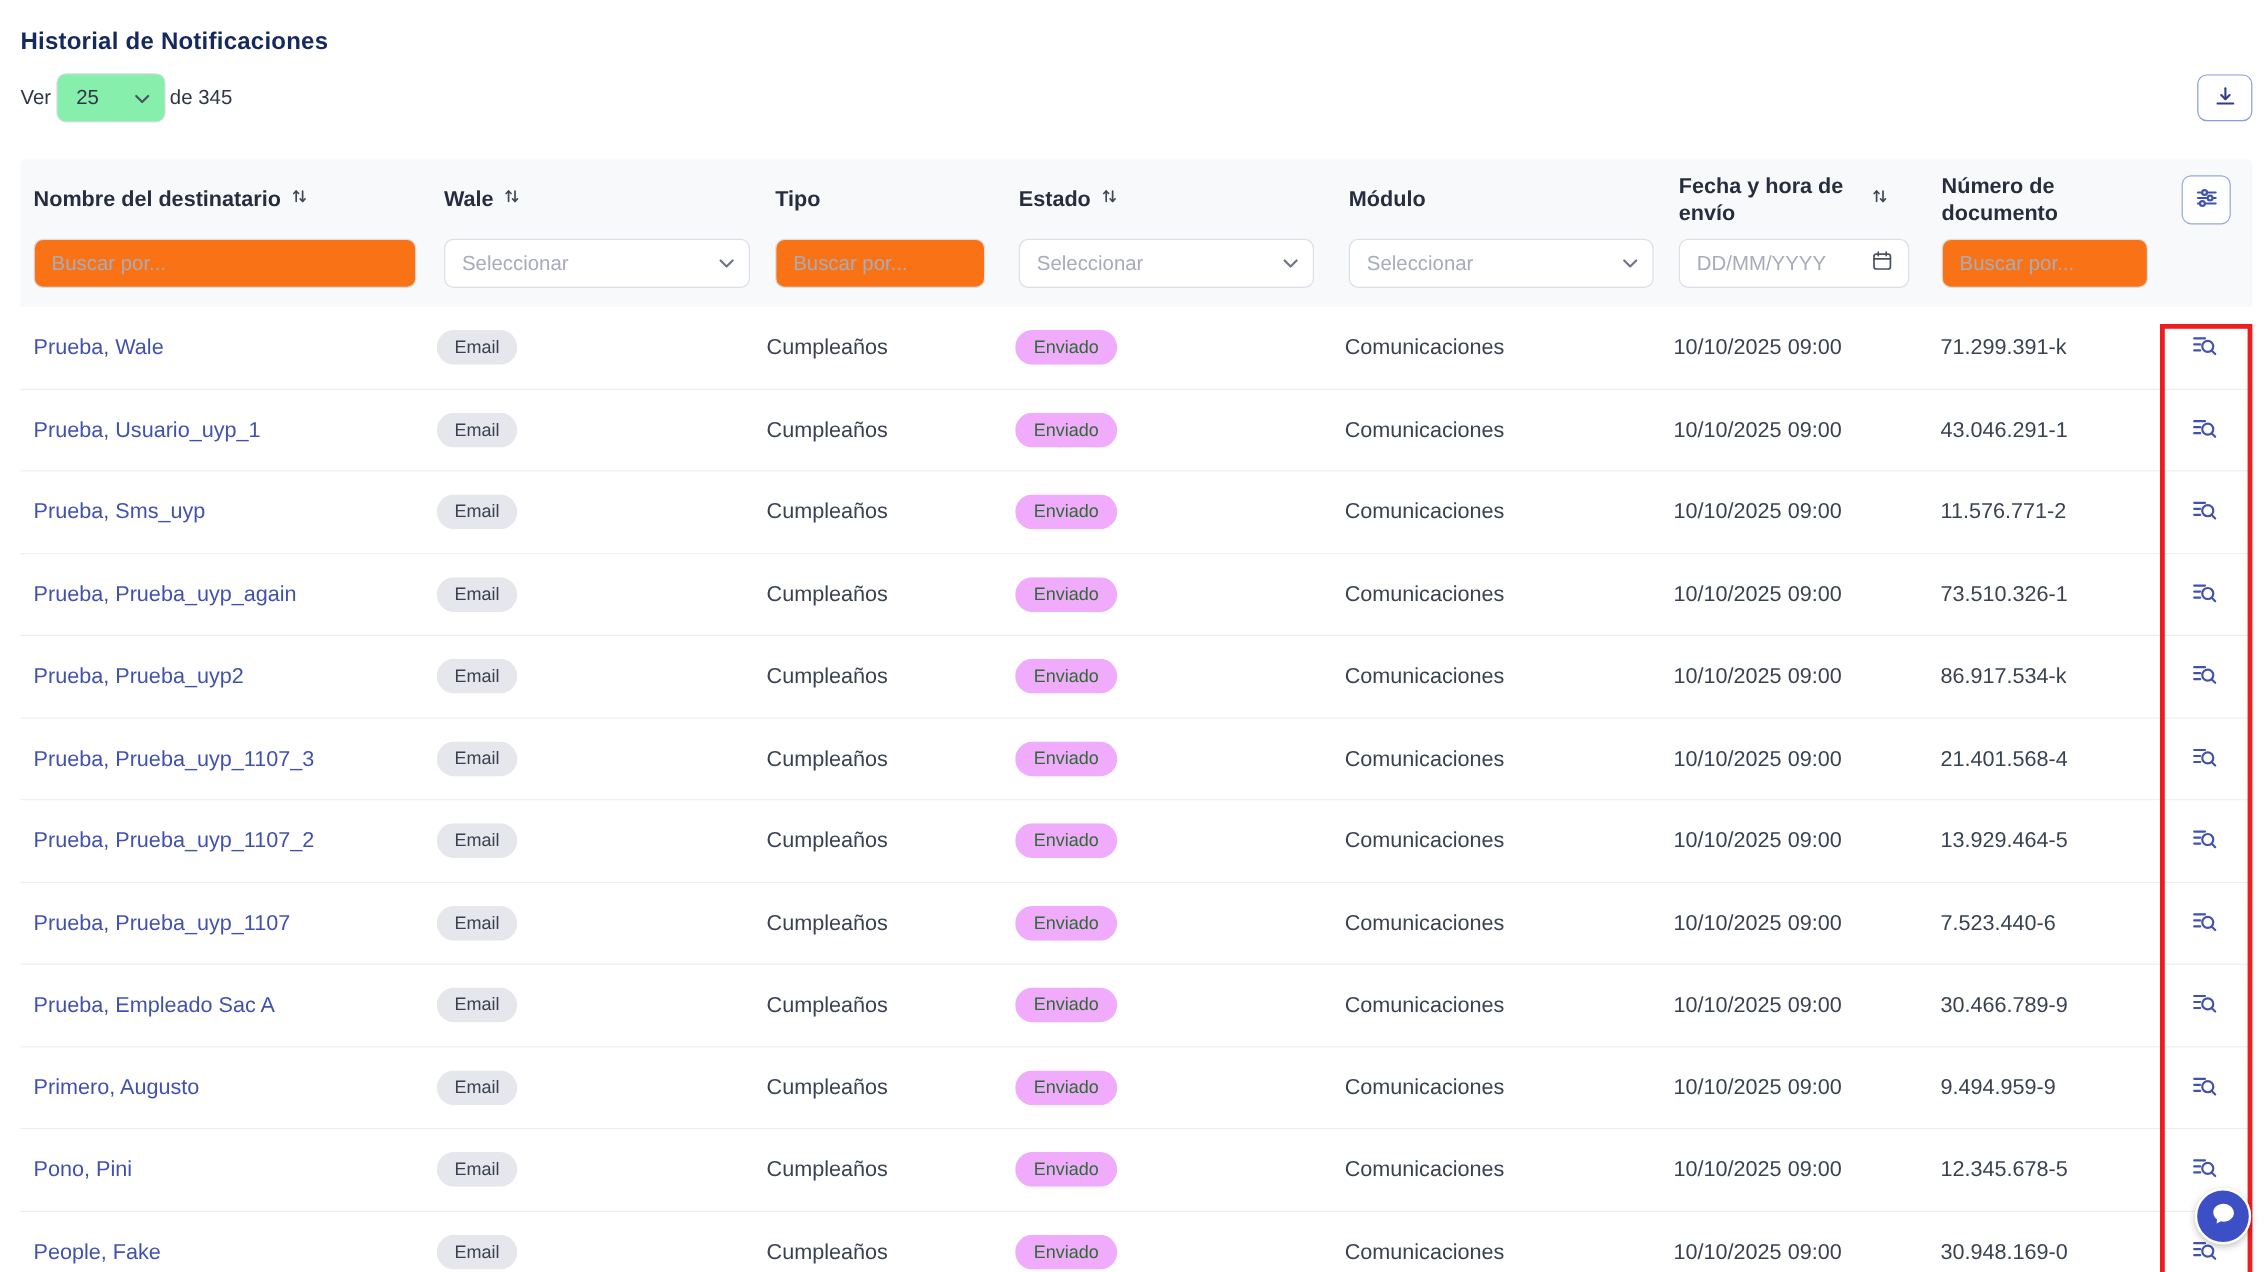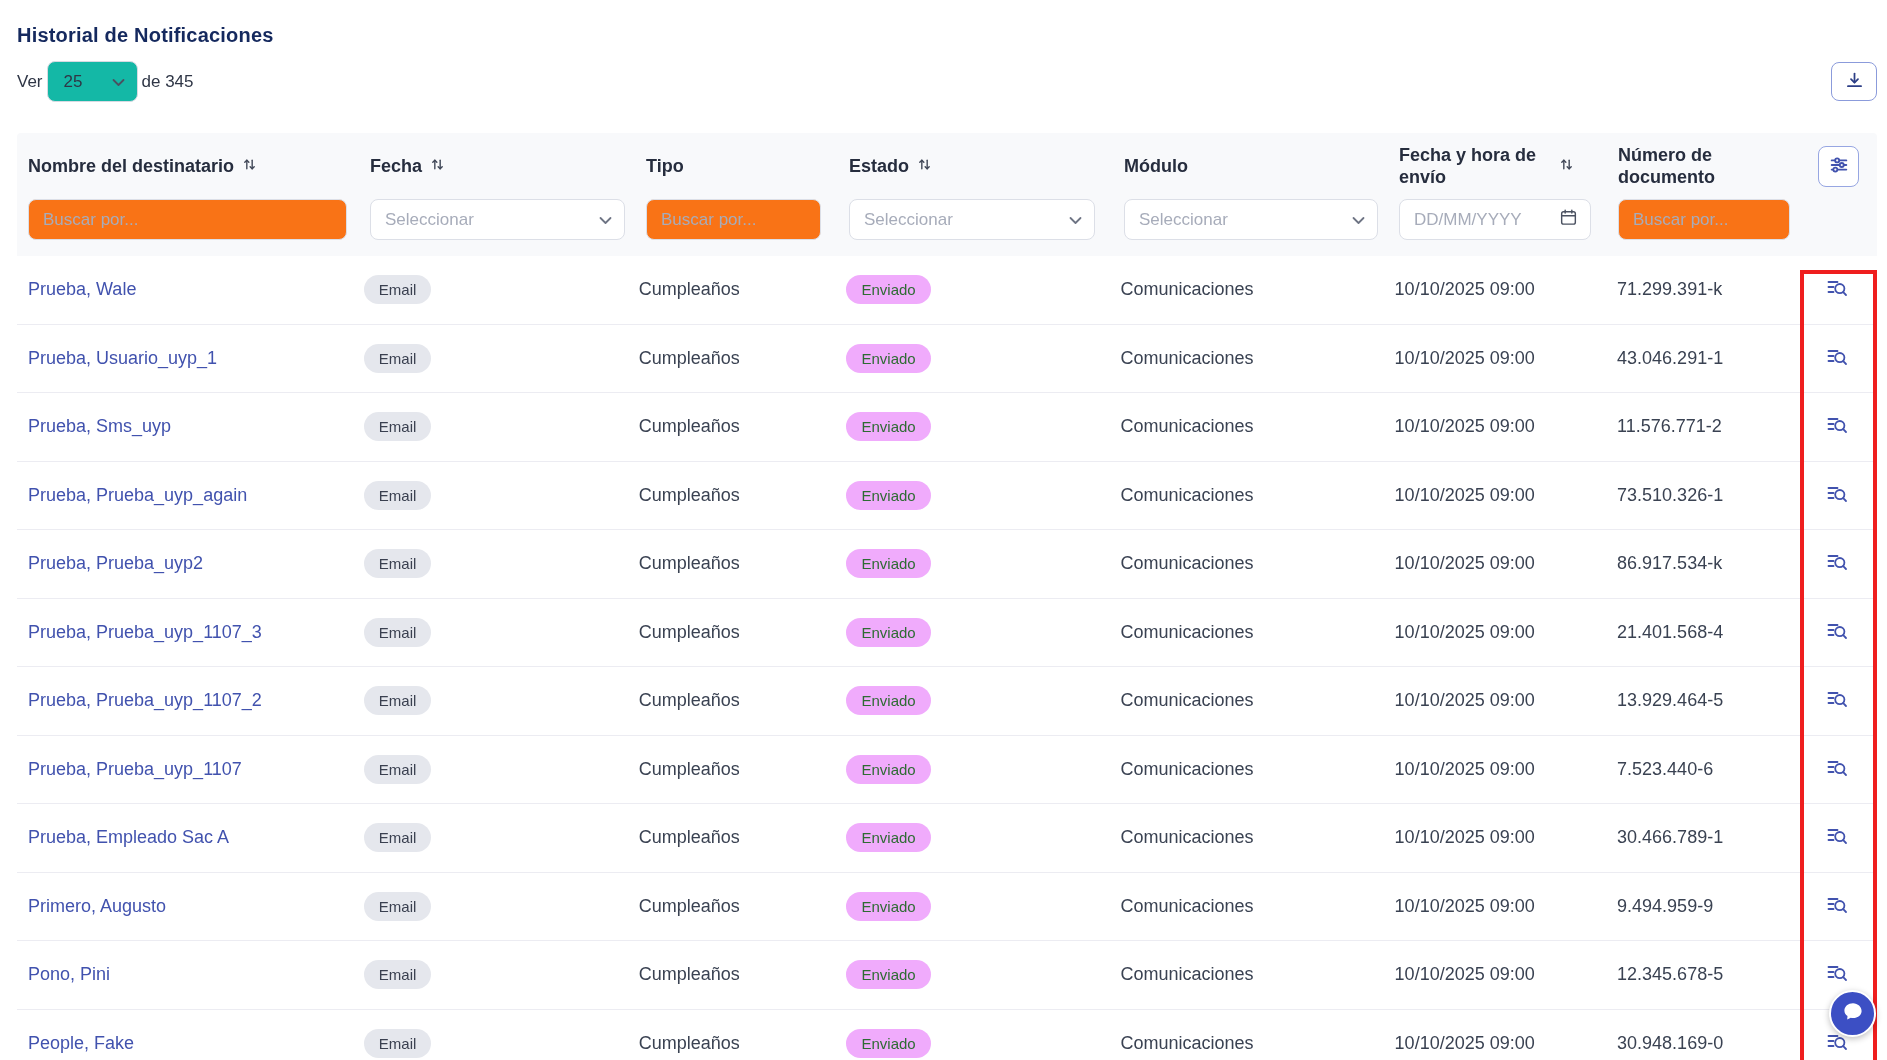--- a/index.html
+++ b/index.html
@@ -20,21 +20,21 @@
     letter-spacing: 0.2px;
   }
 
   .controls { display: flex; align-items: center; margin-top: 14px; gap: 4px; }
   .ctl-label { font-size: 17px; color: #2f3646; }
   .select-sm {
     width: 91px; height: 41px;
     border: 1px solid #d7dae2; border-radius: 8px;
     display: flex; align-items: center; justify-content: space-between;
     padding: 0 12px 0 16px;
-    font-size: 17px; color: #2f3646; background: #14b8a6; cursor: pointer;
+    font-size: 17px; color: #2f3646; background: #86efac; cursor: pointer;
   }
   .spacer { flex: 1; }
   .download-btn {
     width: 46px; height: 39px;
     border: 1px solid #8b9bdb; border-radius: 8px;
     background: #fff; display: flex; align-items: center; justify-content: center;
     cursor: pointer;
   }
 
   .table { margin-top: 31px; }
@@ -136,21 +136,21 @@
             <svg width="15" height="15" viewBox="0 0 14 14" fill="none" stroke="#3f4656" stroke-width="1.3" stroke-linecap="round" stroke-linejoin="round">
                 <path d="M4.5 11V3"></path>
                 <path d="M2.6 4.9 4.5 3l1.9 1.9"></path>
                 <path d="M9.5 3v8"></path>
                 <path d="M7.6 9.1 9.5 11l1.9-1.9"></path>
               </svg>
           </span>
         </div>
 
         <div class="hc c-canal">
-          <span class="hlabel">Fecha</span>
+          <span class="hlabel">Wale</span>
           <span>
             <svg width="15" height="15" viewBox="0 0 14 14" fill="none" stroke="#3f4656" stroke-width="1.3" stroke-linecap="round" stroke-linejoin="round">
                 <path d="M4.5 11V3"></path>
                 <path d="M2.6 4.9 4.5 3l1.9 1.9"></path>
                 <path d="M9.5 3v8"></path>
                 <path d="M7.6 9.1 9.5 11l1.9-1.9"></path>
               </svg>
           </span>
         </div>
 
@@ -496,21 +496,21 @@
     </div>
     <div class="td c-canal">
       <span class="badge badge-email">Email</span>
     </div>
     <div class="td c-tipo">Cumpleaños</div>
     <div class="td c-estado">
       <span class="badge badge-status">Enviado</span>
     </div>
     <div class="td c-modulo">Comunicaciones</div>
     <div class="td c-fecha">10/10/2025 09:00</div>
-    <div class="td c-doc">30.466.789-1</div>
+    <div class="td c-doc">30.466.789-9</div>
     <div class="td c-actions">
       <button class="action-btn">
         <span>
           <svg width="24" height="24" viewBox="0 0 24 24" fill="none" stroke="#4152ae" stroke-width="1.8" stroke-linecap="round">
             <path d="M3.5 6h9"></path>
                   <path d="M3.5 11h5"></path>
                   <path d="M3.5 16h5"></path>
             <circle cx="14.8" cy="12.6" r="4.6"></circle>
             <path d="M18.2 16.2 21 19"></path>
           </svg>

